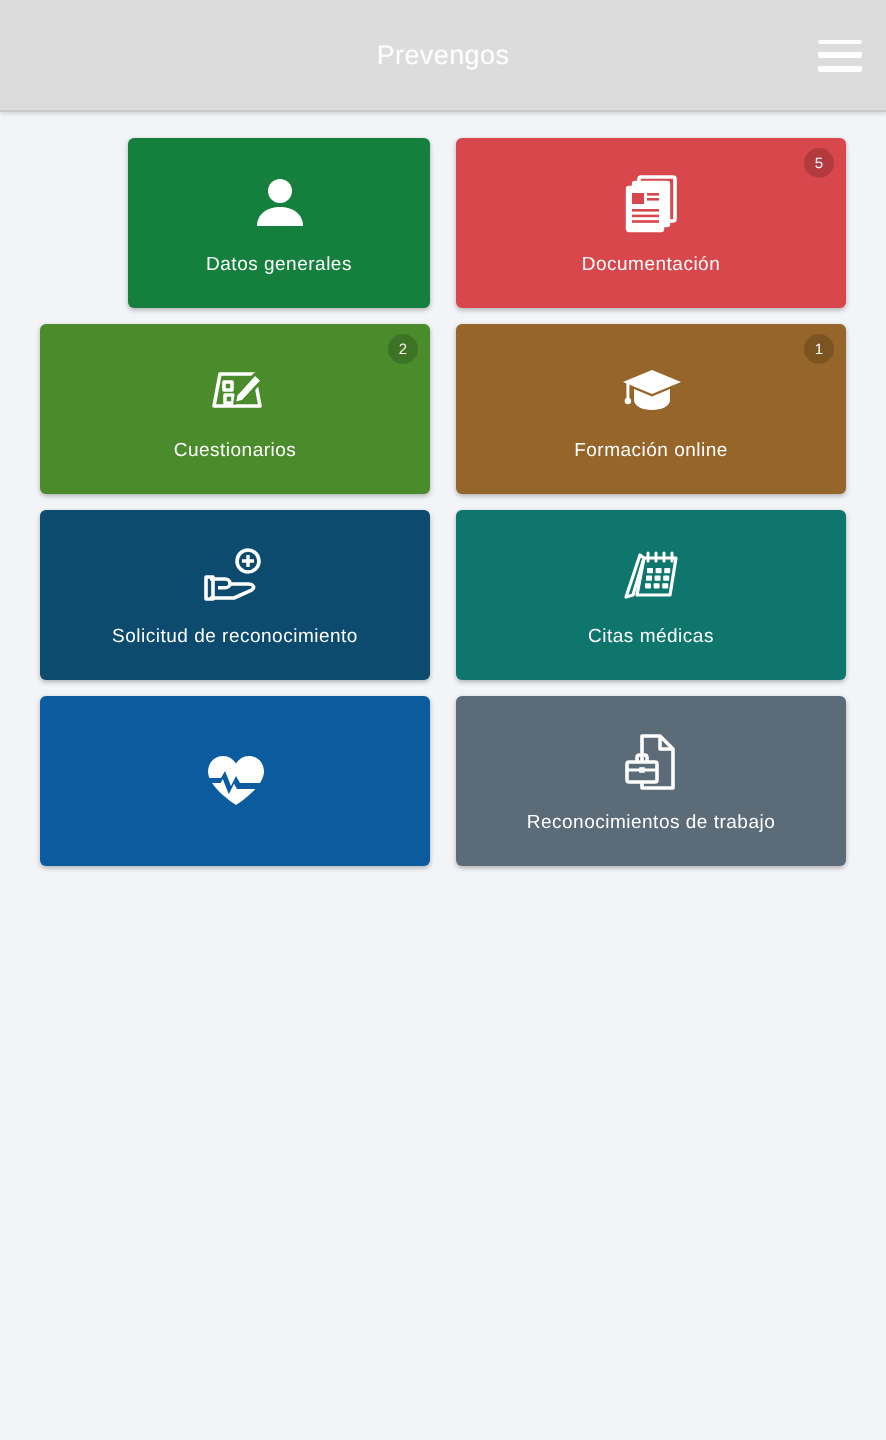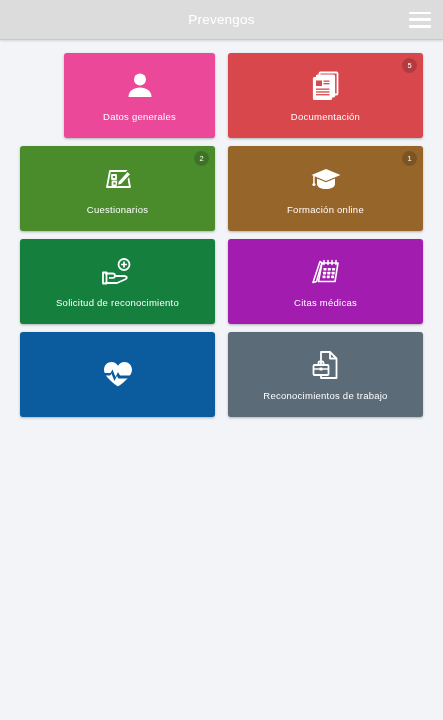--- a/index.html
+++ b/index.html
@@ -12,21 +12,21 @@
 
   body {
     font-family: "Liberation Sans", sans-serif;
     background: #f2f4f7;
     -webkit-font-smoothing: antialiased;
   }
 
   
   .appbar {
     position: relative;
-    height: 40px;
+    height: 56px;
     background: #dcdcdc;
     border-bottom: 1px solid #c9c9c9;
     display: flex;
     align-items: center;
     justify-content: center;
     box-shadow: 0 1px 2px rgba(0,0,0,0.12);
   }
 
   .appbar-title {
     color: #ffffff;
@@ -119,21 +119,21 @@
   <div class="appbar-title">Prevengos</div>
   <div class="hamburger">
     <span></span>
     <span></span>
     <span></span>
   </div>
 </div>
 
 <div class="grid">
 
-  <div class="tile" style="background: #ec4899; margin-left: 44px;">
+  <div class="tile" style="background: #15803d; margin-left: 44px;">
     <div class="tile-icon">
       <svg width="32" height="32" viewBox="0 0 32 32" fill="#ffffff">
         <circle cx="16" cy="9.5" r="6"></circle>
         <path d="M4.5 27c0-6 5.2-9.5 11.5-9.5S27.5 21 27.5 27z"></path>
       </svg>
     </div>
     <div class="tile-label">Datos generales</div>
 
   </div>
 
@@ -175,35 +175,35 @@
         <path d="M17 5L2.5 11 17 17l14.5-6z"></path>
         <path d="M8 14.5v5.5c0 3 4 5 9 5s9-2 9-5v-5.5l-9 3.8z"></path>
         <rect x="4.2" y="11.2" width="1.5" height="8.5" rx="0.7"></rect>
         <circle cx="4.95" cy="20.5" r="1.6"></circle>
       </svg>
     </div>
     <div class="tile-label">Formación online</div>
     <div class="badge" style="display: flex;">1</div>
   </div>
 
-  <div class="tile" style="background: #15803d;">
+  <div class="tile" style="background: #0c4a6e;">
     <div class="tile-icon">
       <svg width="36" height="30" viewBox="0 0 36 30" fill="none" stroke="#ffffff" stroke-width="1.8" stroke-linejoin="round">
         <circle cx="24" cy="7.5" r="5.5"></circle>
         <path d="M24 4.5v6M21 7.5h6" stroke-width="1.7"></path>
         <path d="M5 16.5h7.5c1.5 0 2.5 1 2.5 2.2s-1 2.2-2.5 2.2H9"></path>
         <path d="M15 19h9c2.5 0 4 1.8 1.5 3.2L17 26H5"></path>
         <path d="M3 15.5h3.5v11H3z"></path>
       </svg>
     </div>
     <div class="tile-label">Solicitud de reconocimiento</div>
 
   </div>
 
-  <div class="tile" style="background: #a21caf;">
+  <div class="tile" style="background: #0f766e;">
     <div class="tile-icon">
       <svg width="34" height="32" viewBox="0 0 34 32" fill="none" stroke="#ffffff" stroke-width="1.6" stroke-linejoin="round">
         <path d="M13 7L7.5 25.5 4 26.5l7-21z"></path>
         <path d="M13 7h16l-3 18.5H9.5z"></path>
         <g fill="#ffffff" stroke="none">
           <rect x="14.5" y="12" width="3" height="2.6" rx="0.4"></rect>
           <rect x="18.8" y="12" width="3" height="2.6" rx="0.4"></rect>
           <rect x="23.1" y="12" width="3" height="2.6" rx="0.4"></rect>
           <rect x="14" y="15.8" width="3" height="2.6" rx="0.4"></rect>
           <rect x="18.3" y="15.8" width="3" height="2.6" rx="0.4"></rect>

